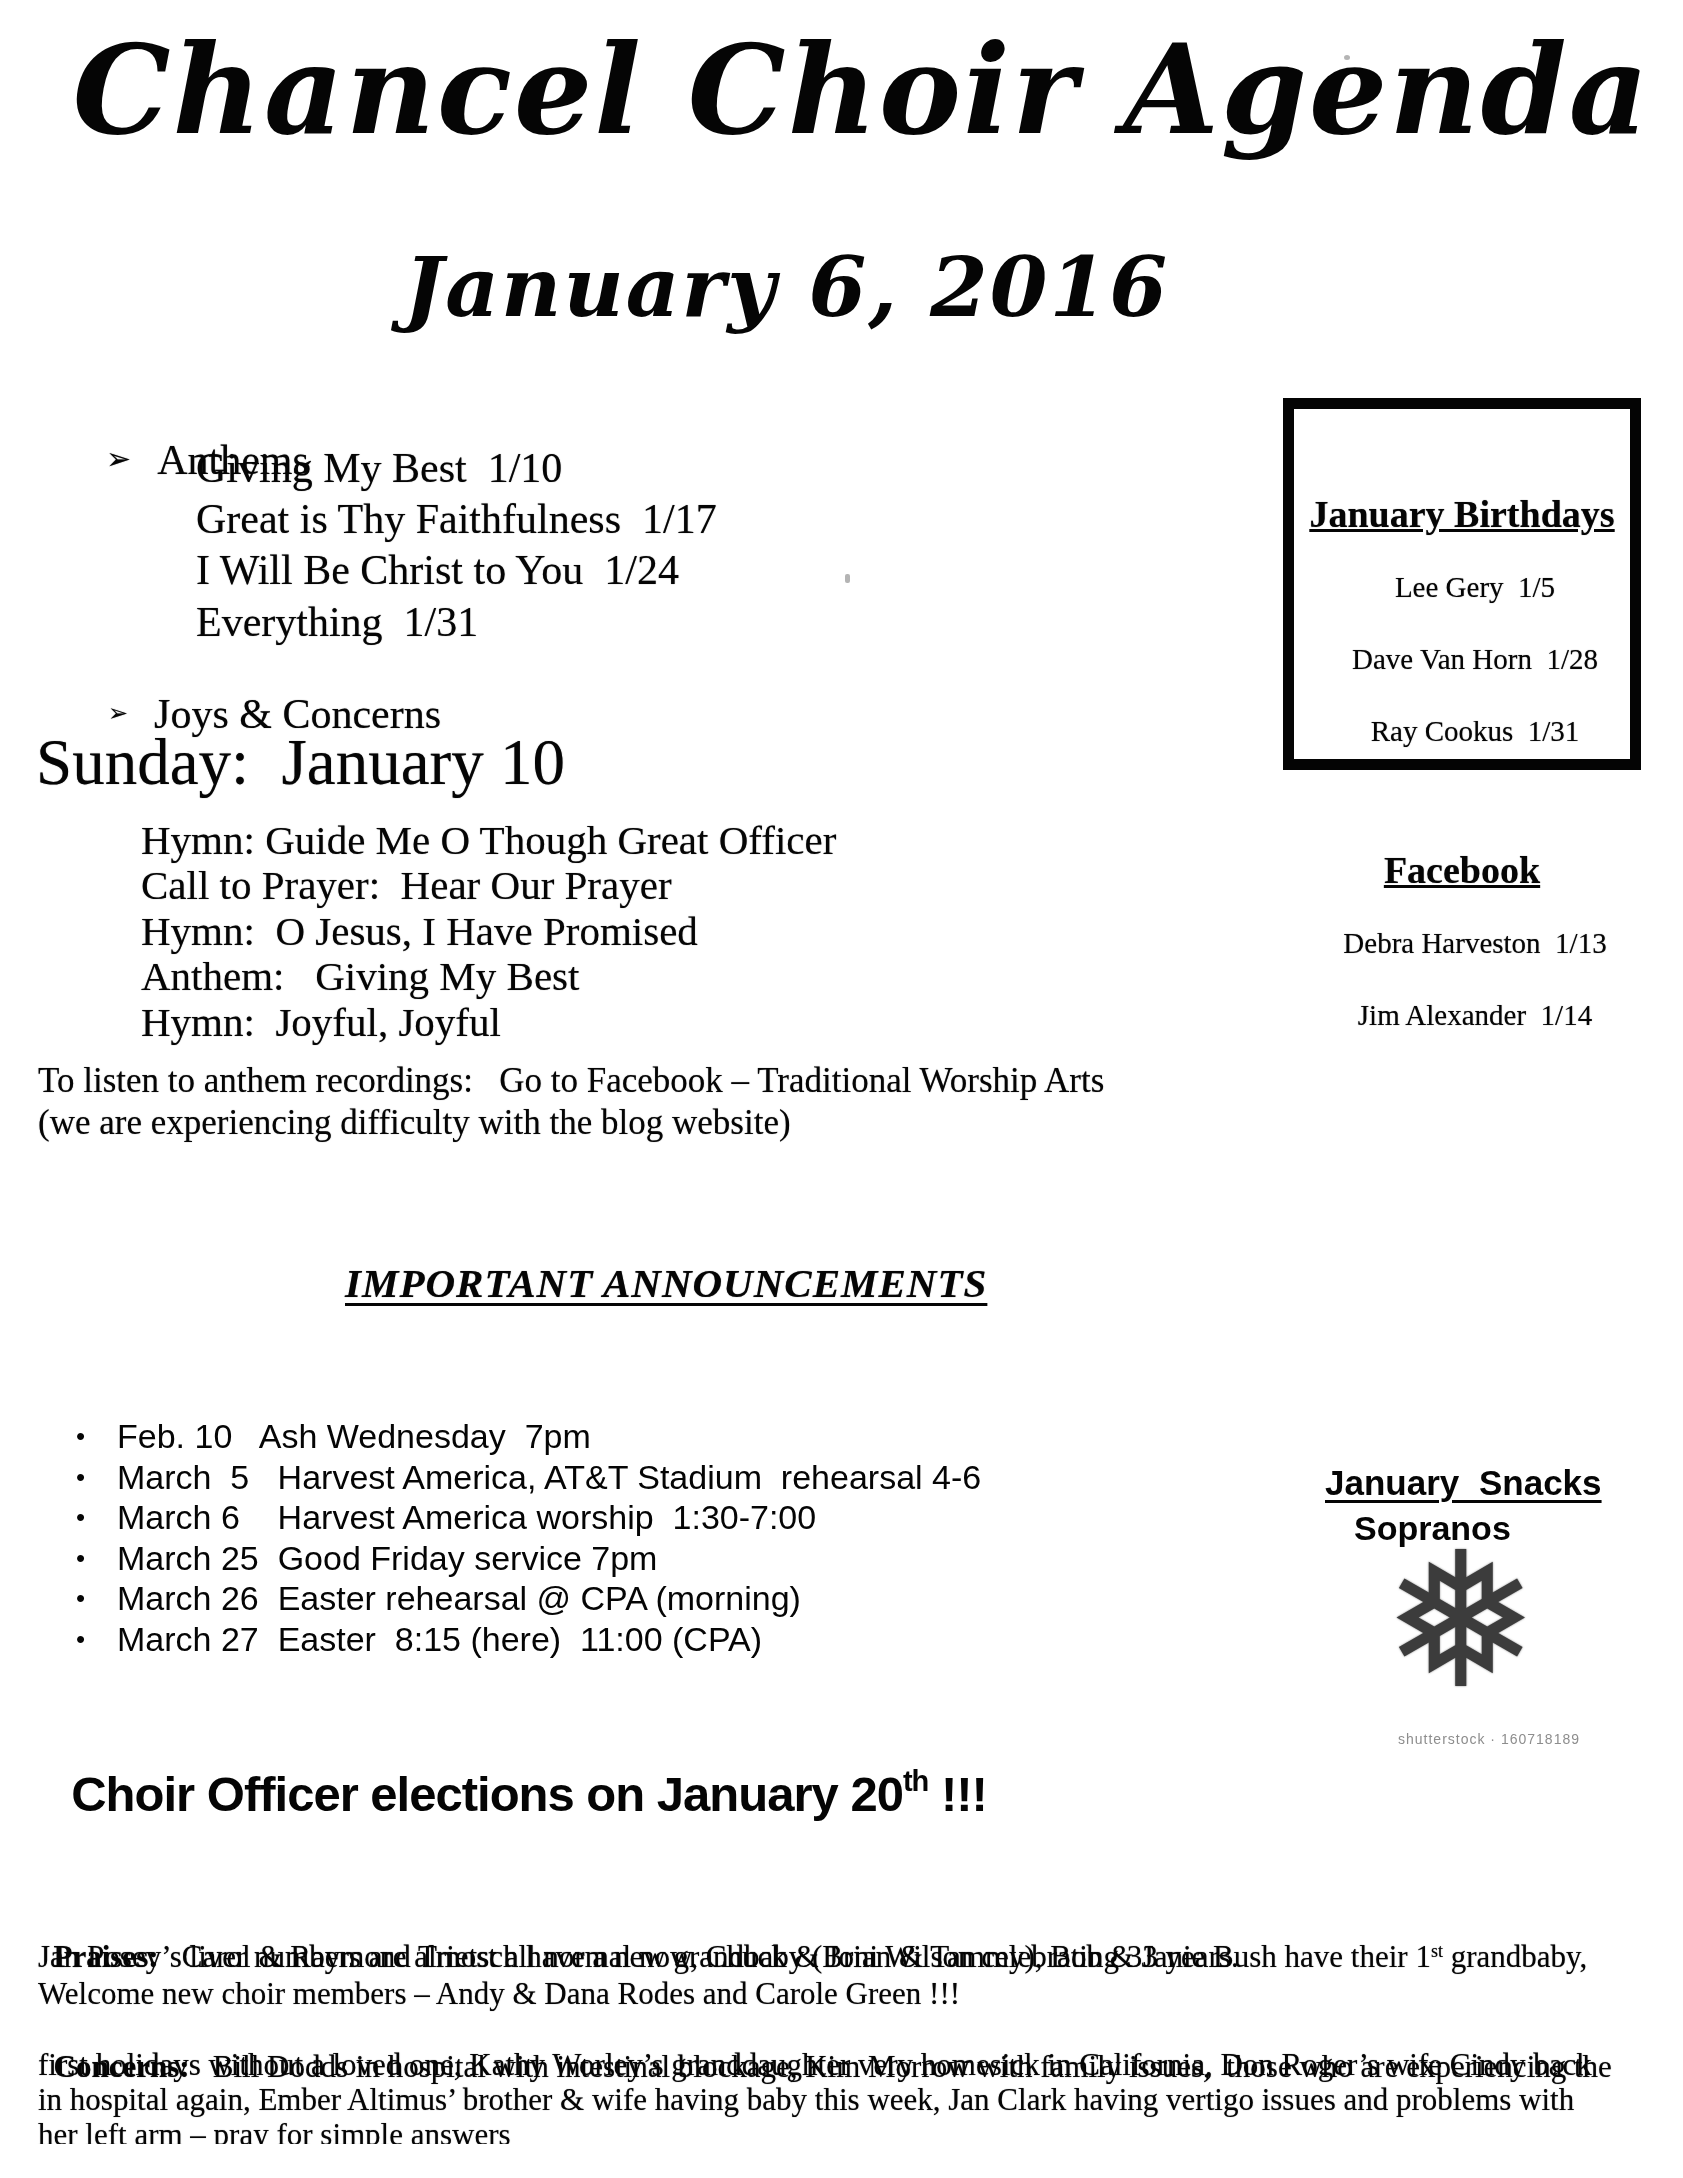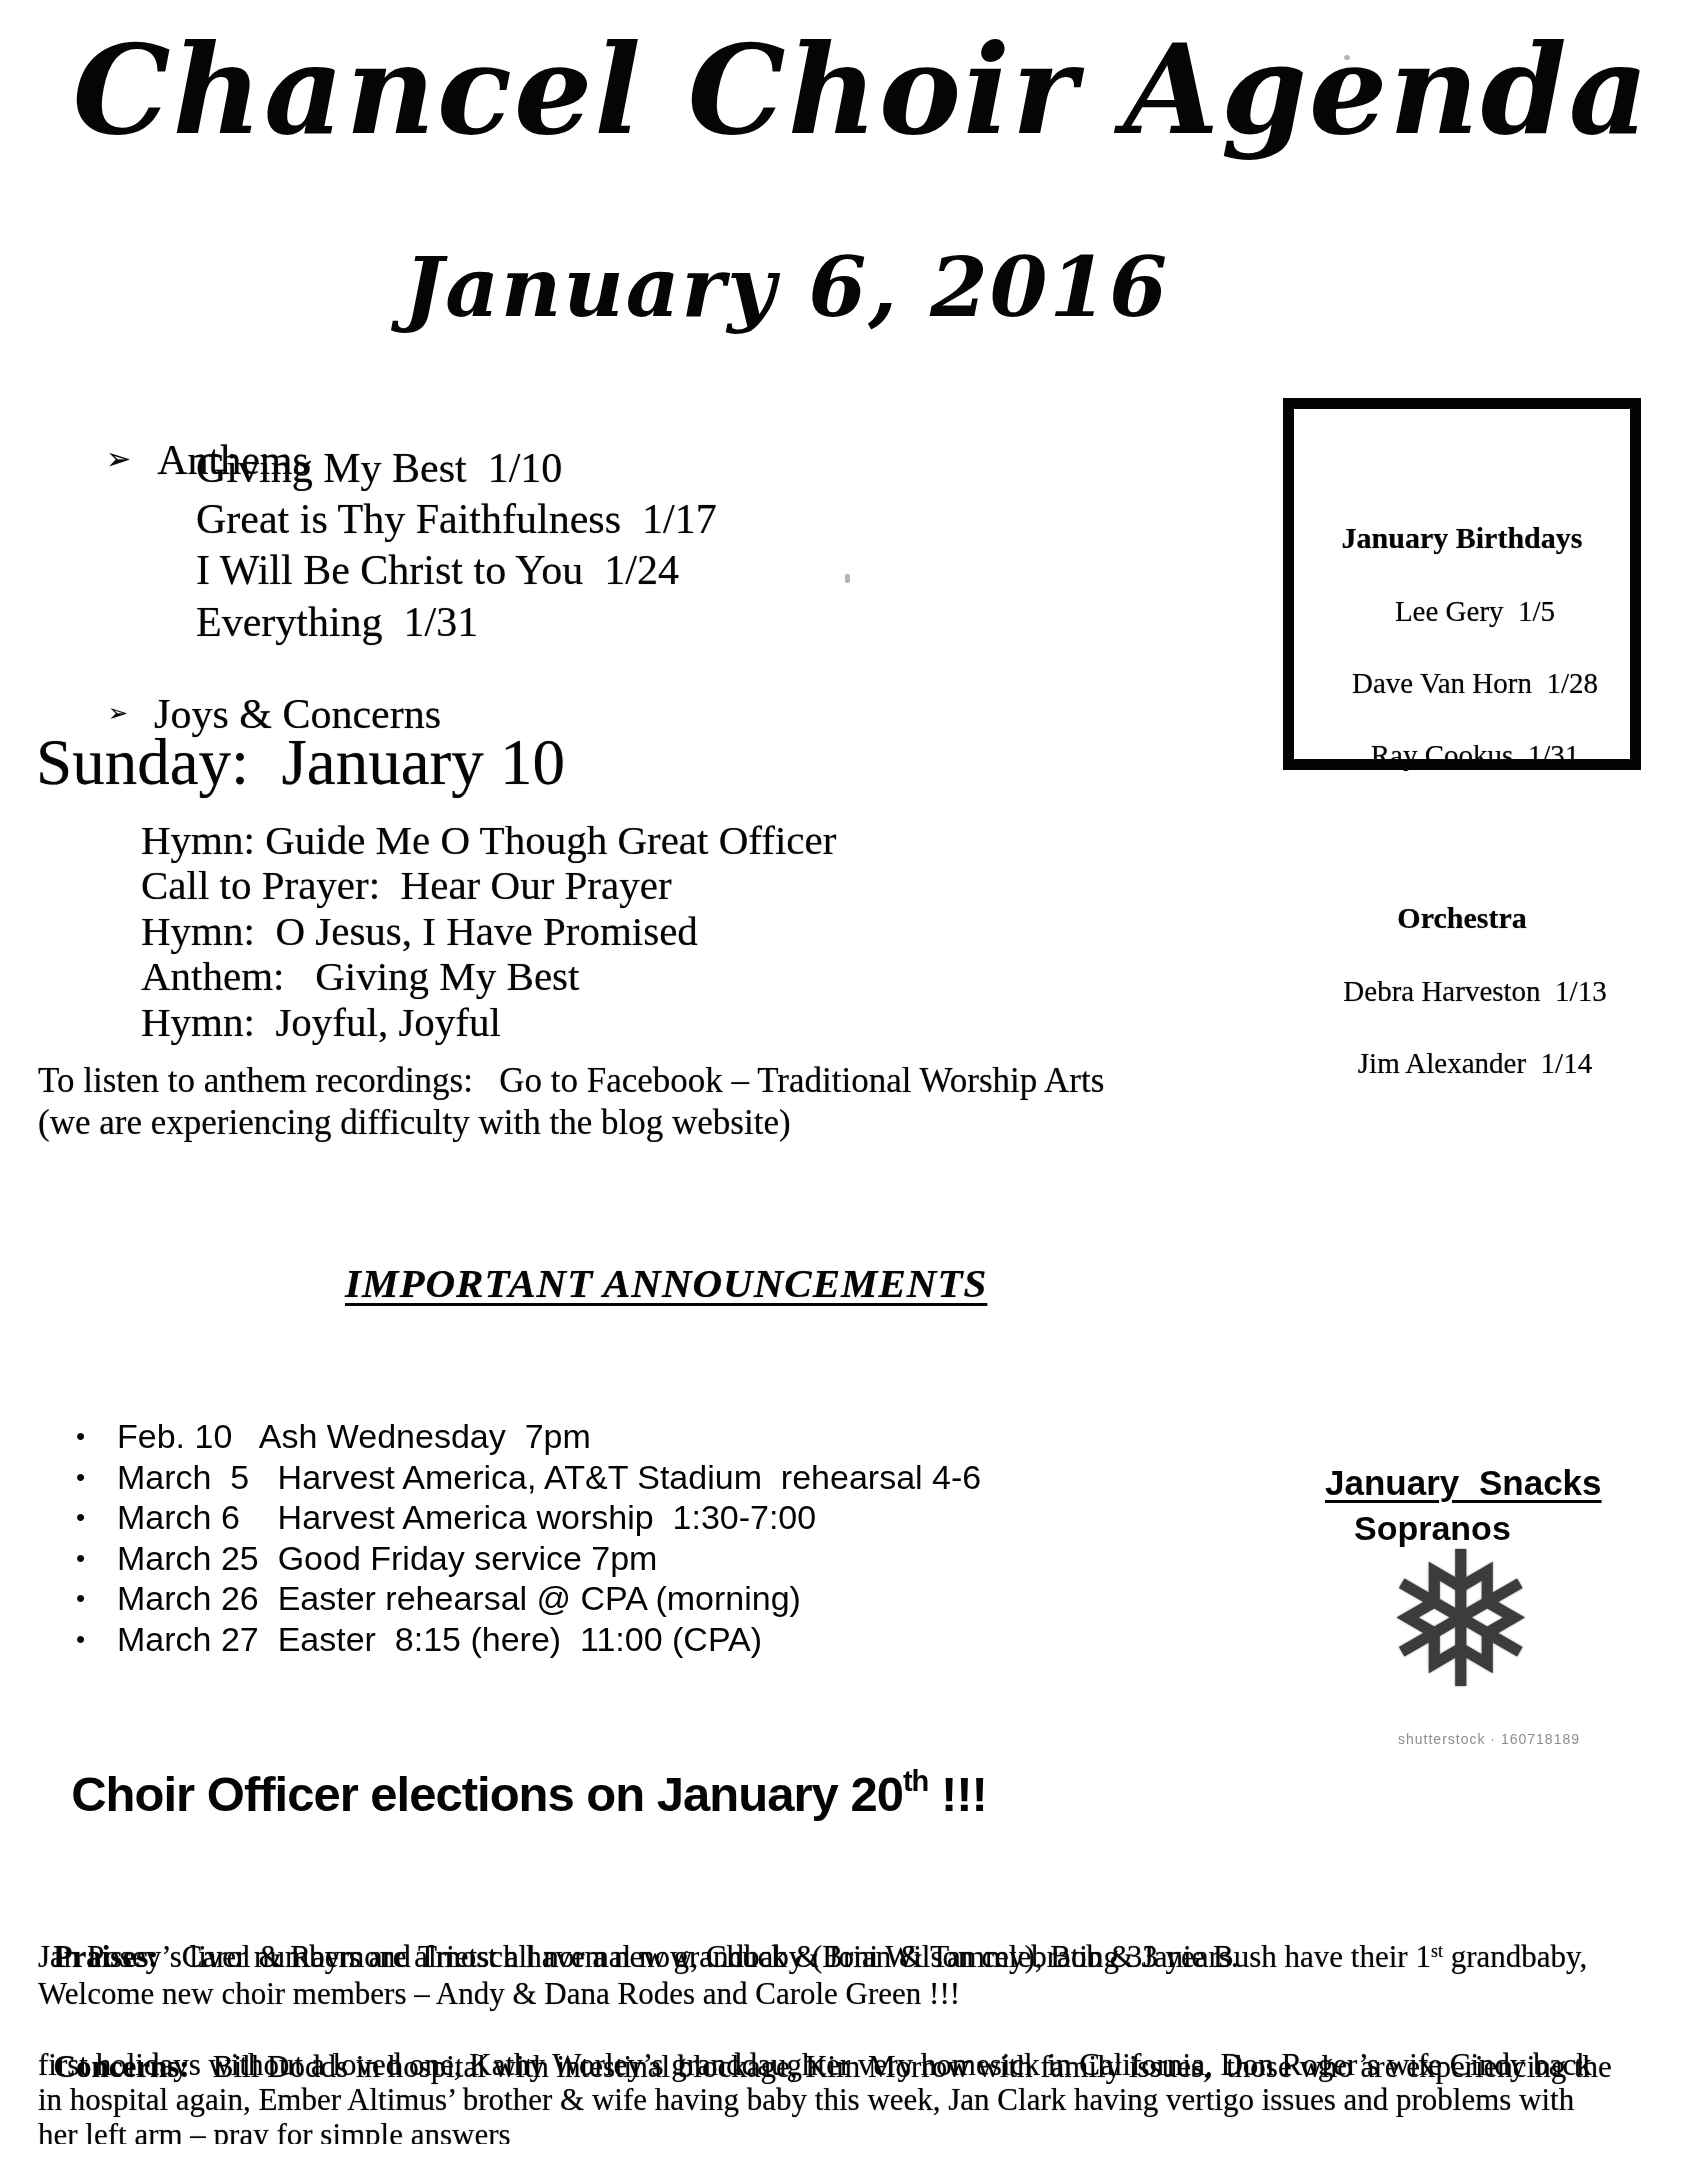--- a/index.html
+++ b/index.html
@@ -28,21 +28,21 @@
   .arrow { display:inline-block; font-size:30px; vertical-align:5px; margin-right:26px; }
   .arrow.small { font-size:24px; vertical-align:7px; }
   .anthem-item { left:196px; font-size:42px; }
 
   
   .bbox {
     left:1283px; top:398px; width:358px; height:372px;
     border:11px solid #040404; box-sizing:border-box;
     text-align:center; padding-top:50px;
   }
-  .bbox .bb-title { font-size:30px; font-weight:bold; line-height:38px;margin-top:24px; }
+  .bbox .bb-title { font-size:38px; font-weight:bold; text-decoration:underline; line-height:38px; }
   .bbox .bb-line { font-size:29px; line-height:36px;padding-left:26px; }
   .bbox .bb-gap { height:30px; }
 
   .sunday-heading { left:36px; top:725px; font-size:65px; }
   .service-line { left:141px; font-size:41px; }
 
   .recordings-line { left:38px; font-size:35px; }
 
   .ann-heading {
     left:345px; top:1259px; font-size:41px; font-weight:bold; font-style:italic;
@@ -101,21 +101,21 @@
 <div class="abs agenda-row scan" style="left:87px; top:642px;">
   <span class="arrow small">➢</span><span>Joys &amp; Concerns</span>
 </div>
 
 <div class="abs bbox scan">
   <div class="bb-title">January Birthdays</div>
   <div class="bb-line">Lee Gery  1/5</div>
   <div class="bb-line">Dave Van Horn  1/28</div>
   <div class="bb-line">Ray Cookus  1/31</div>
   <div class="bb-gap"></div>
-  <div class="bb-title">Orchestra</div>
+  <div class="bb-title">Facebook</div>
   <div class="bb-line">Debra Harveston  1/13</div>
   <div class="bb-line">Jim Alexander  1/14</div>
 </div>
 
 <div class="abs sunday-heading scan">Sunday:  January 10</div>
 <div class="abs service-line scan" style="top:816px;">Hymn: Guide Me O Though Great Officer</div>
 <div class="abs service-line scan" style="top:861px;">Call to Prayer:  Hear Our Prayer</div>
 <div class="abs service-line scan" style="top:907px;">Hymn:  O Jesus, I Have Promised</div>
 <div class="abs service-line scan" style="top:952px;">Anthem:   Giving My Best</div>
 <div class="abs service-line scan" style="top:998px;">Hymn:  Joyful, Joyful</div>

